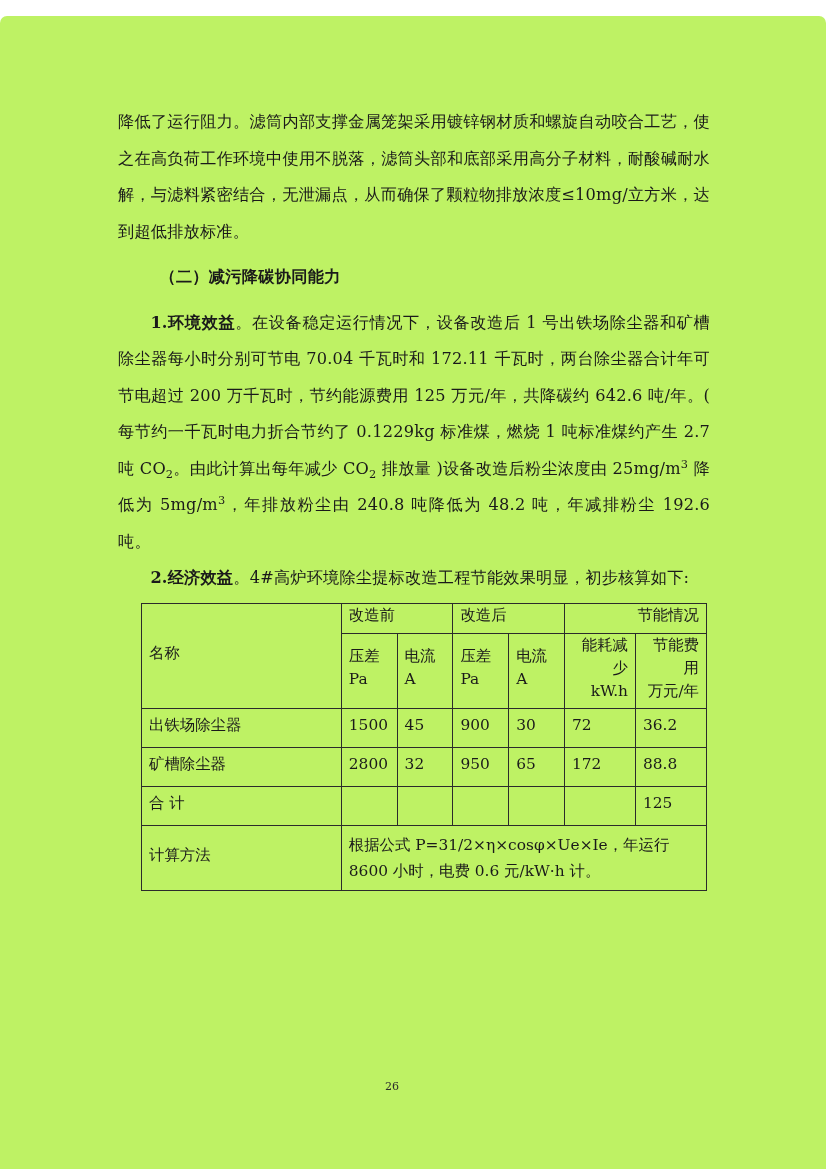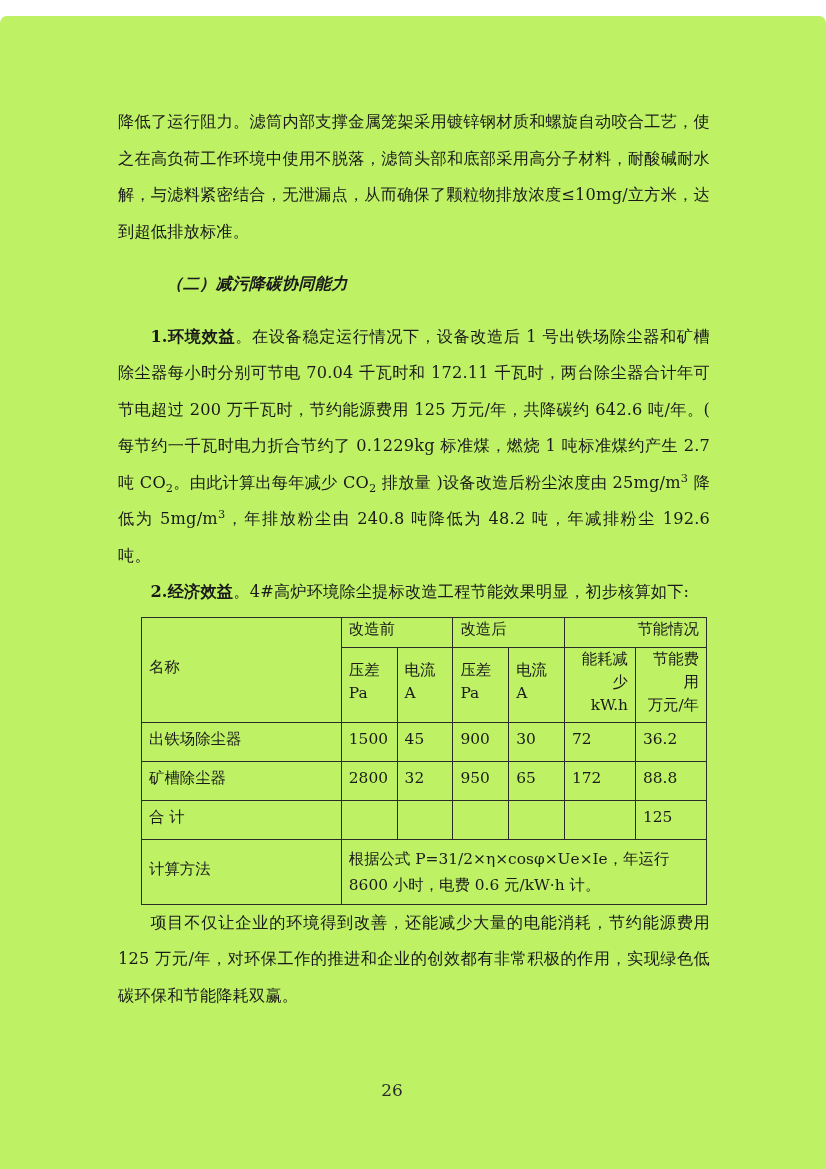--- a/index.html
+++ b/index.html
@@ -36,25 +36,24 @@
     text-justify: inter-ideograph;
     margin: 0;
     letter-spacing: 0.2px;
   }
   .indent2 {
     text-indent: 2em;
   }
   .heading {
     font-size: 16.2px;
     line-height: 36.5px;
-    margin: 16px;
+    margin: 9px;
     text-indent: 2em;
     font-weight: bold;
     letter-spacing: 0.3px;
-    font-style: italic;
   }
   .runin-bold {
     font-weight: bold;
     margin-top: 48px;
   }
   sub, sup {
     font-size: 70%;
     line-height: 0;
   }
 
@@ -99,21 +98,21 @@
     padding-bottom: 6px;
   }
   .unit-line2 { display: block; }
 
   #page-number {
     position: absolute;
     left: 0;
     top: 1064px;
     width: 784px;
     text-align: center;
-    font-size: 17px;
+    font-size: 11px;
     color: #2b2b2b;
     font-family: "DejaVu Serif", "Liberation Serif", serif;
   }
 </style>
 </head>
 <body>
 
 <div id="page">
   <div id="content">
 
@@ -194,18 +193,17 @@
           <td>125</td>
         </tr>
 
         <tr>
           <td>计算方法</td>
           <td class="method-cell" colspan="6">根据公式 P=31/2×η×cosφ×Ue×Ie，年运行 8600 小时，电费 0.6 元/kW·h 计。</td>
         </tr>
       </tbody>
     </table>
 
-    <p class="para indent2">项目不仅让企业的环境得到改善，还能减少大量的电能消耗，节约能源费用 125 万元/年，对环保工作的推进和企业的创效都有非常积极的作用，实现绿色低碳环保和节能降耗双赢。</p>
 
   </div>
 
   <div id="page-number">26</div>
 </div>
 
 </body></html>

